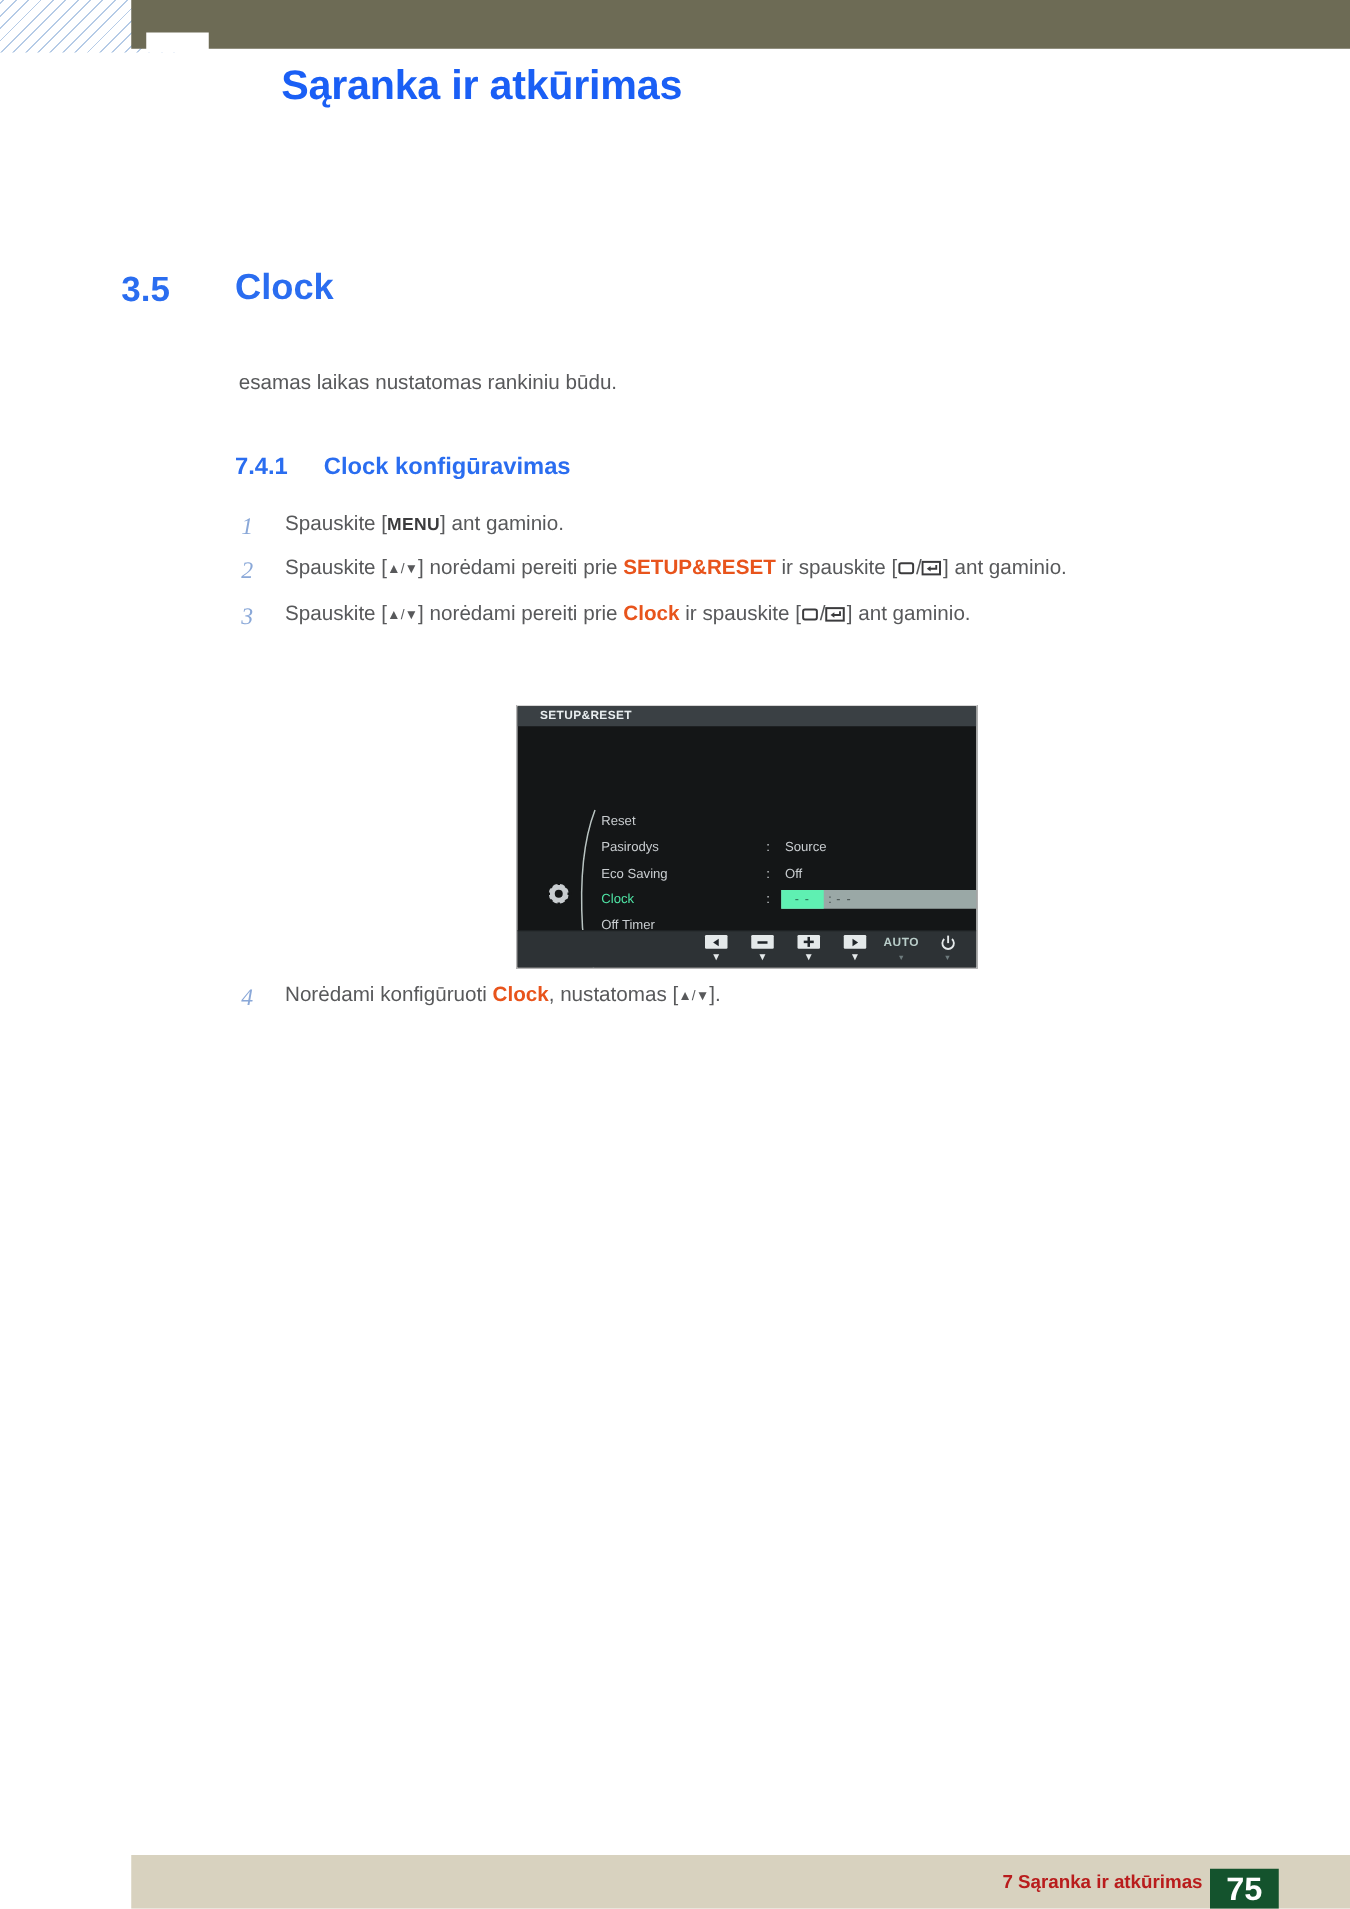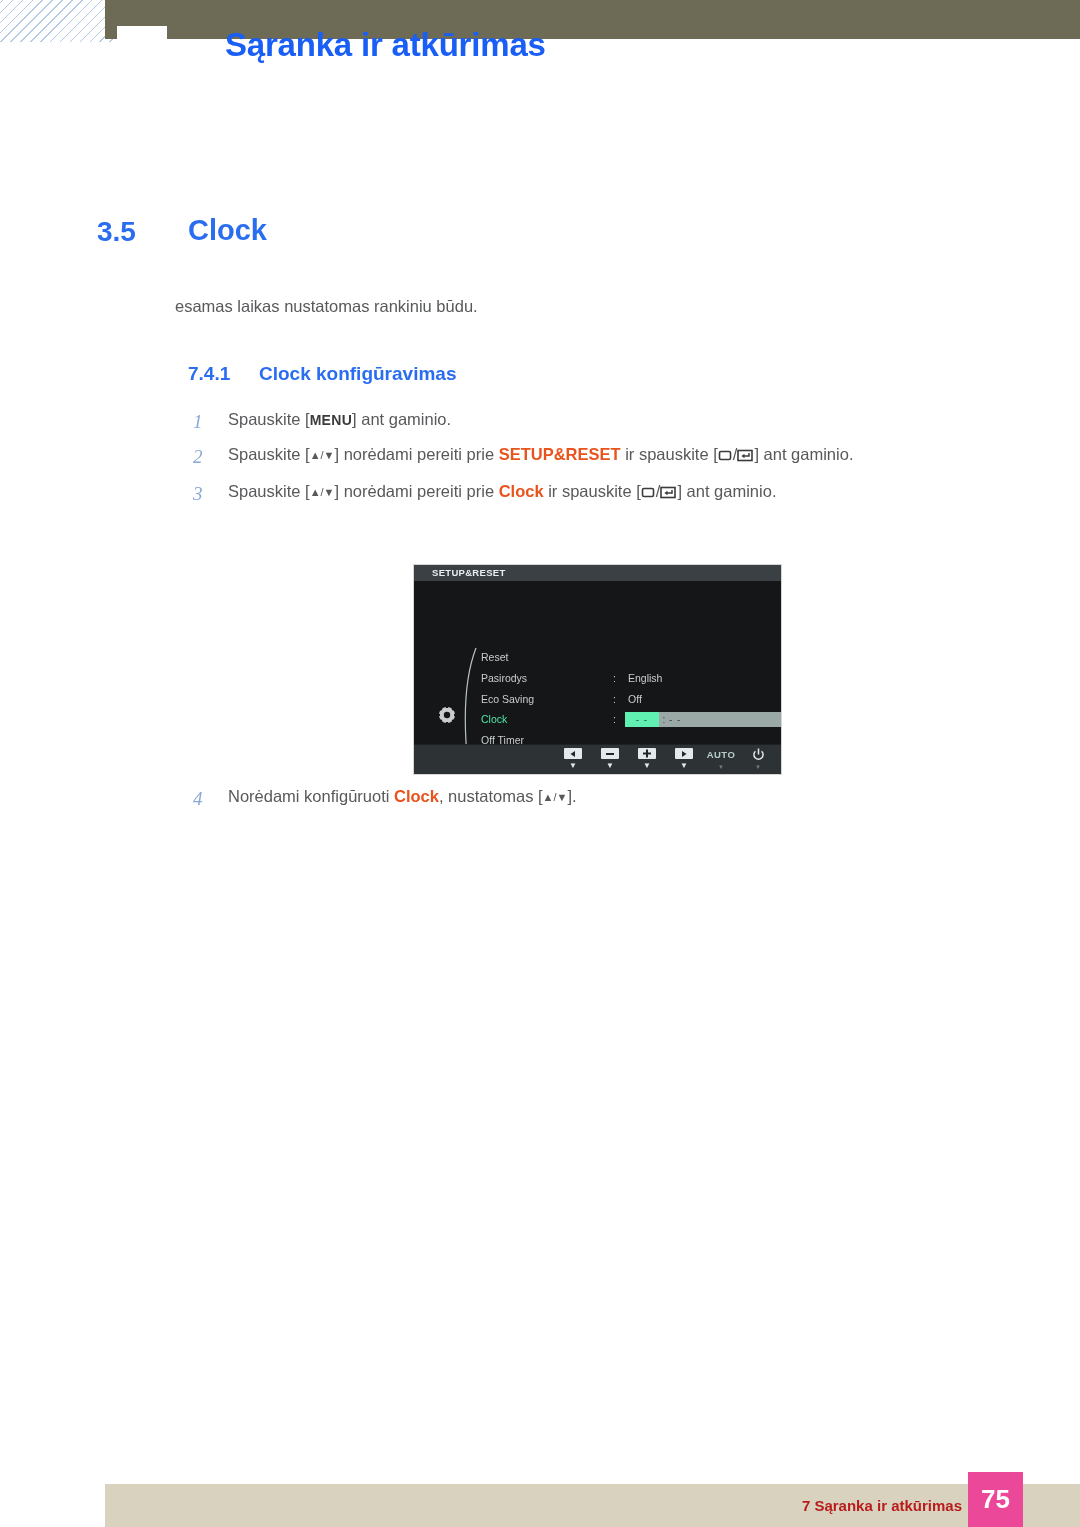--- a/index.html
+++ b/index.html
@@ -35,21 +35,21 @@
   }
   .olive-notch {
     position: absolute;
     left: 117px; top: 26px;
     width: 50px; height: 16px;
     background: #ffffff;
     z-index: 3;
   }
   .doc-title {
     position: absolute;
-    left: 225px; top: 26px;
+    left: 225px; top: 49px;
     font-size: 33px;
     font-weight: bold;
     color: #1a5ff5;
     letter-spacing: -0.2px;
     z-index: 4;
   }
 
   
   .content { position: absolute; left: 0; top: 0; width: 1080px; }
 
@@ -60,21 +60,21 @@
     color: #2a6df0;
   }
   .sec-title {
     position: absolute;
     left: 188px; top: 214px;
     font-size: 29px; font-weight: bold;
     color: #2a6df0;
   }
   .intro {
     position: absolute;
-    left: 175px; top: 297px;
+    left: 191px; top: 297px;
     font-size: 16.5px;
     color: #58595b;
   }
   .sub-num {
     position: absolute;
     left: 188px; top: 363px;
     font-size: 19px; font-weight: bold;
     color: #2a6df0;
   }
   .sub-title {
@@ -250,22 +250,22 @@
   .footer-text {
     position: absolute;
     right: 118px; bottom: 13px;
     font-size: 15px;
     color: #b91c1c;
     font-weight: bold;
   }
   .footer-page {
     position: absolute;
     right: 57px; bottom: 0px;
-    width: 55px; height: 55px;
-    background: #ec4899;
+    width: 55px; height: 32px;
+    background: #14532d;
     color: #ffffff;
     font-size: 26px;
     font-weight: bold;
     display: flex;
     align-items: center;
     justify-content: center;
   }
 </style>
 </head>
 <body>
@@ -347,21 +347,21 @@
 
         <div class="osd-row">
           <span class="lbl">Reset</span>
           <span class="colon"></span>
           <span class="val"></span>
         </div>
 
         <div class="osd-row">
           <span class="lbl">Pasirodys</span>
           <span class="colon">:</span>
-          <span class="val">English</span>
+          <span class="val">Source</span>
         </div>
 
         <div class="osd-row">
           <span class="lbl">Eco Saving</span>
           <span class="colon">:</span>
           <span class="val">Off</span>
         </div>
 
         <div class="osd-row active">
           <span class="lbl">Clock</span>

